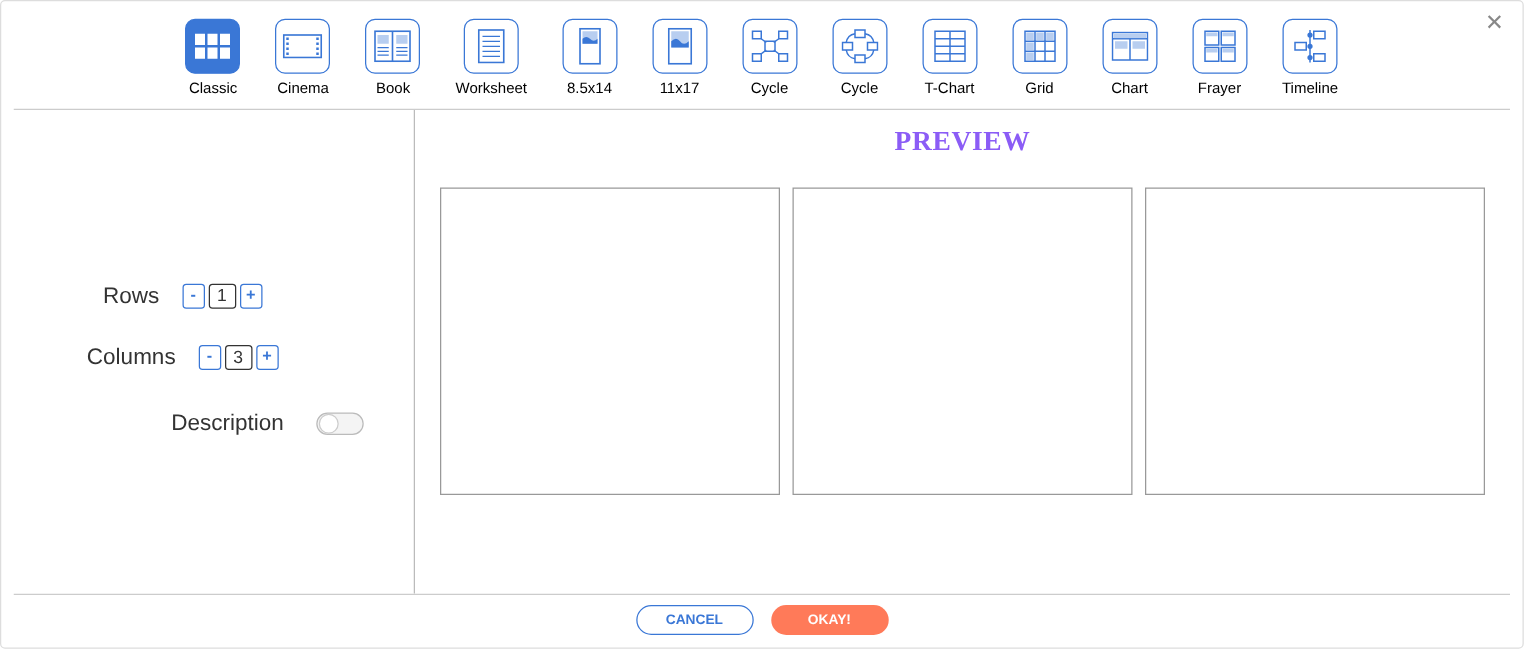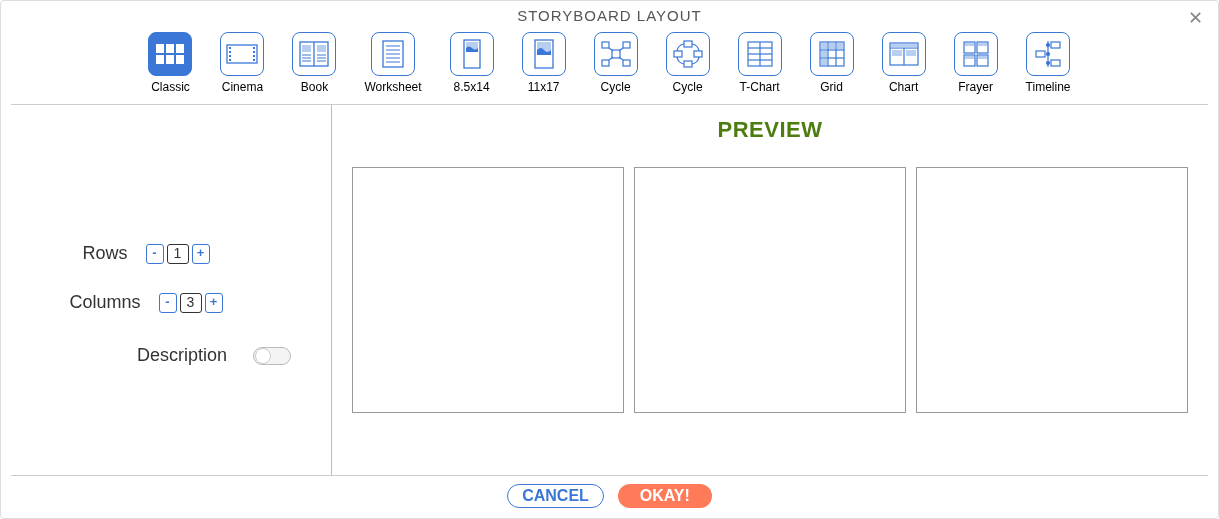--- a/index.html
+++ b/index.html
@@ -149,23 +149,24 @@
     left: 1px;
   }
   .preview-pane {
     flex: 1;
     padding: 12px 30px 0 20px;
     text-align: center;
   }
   .preview-title {
     font-size: 22px;
     font-weight: 600;
-    color: #4d7c0f;
+    color: #8b5cf6;
     letter-spacing: 0.5px;
     margin-bottom: 24px;
+    font-family: Liberation Serif, serif;
   }
   .preview-grid {
     display: flex;
     gap: 10px;
     justify-content: center;
   }
   .preview-cell {
     width: 272px;
     height: 246px;
     border: 1px solid #999;
@@ -176,21 +177,21 @@
     margin: 0 10px;
     padding: 8px 0 10px 0;
     display: flex;
     justify-content: center;
     gap: 14px;
   }
   .btn {
     min-width: 94px;
     height: 24px;
     border-radius: 12px;
-    font-size: 16px;
+    font-size: 11px;
     font-weight: 600;
     line-height: 22px;
     text-align: center;
     cursor: pointer;
     padding: 0 14px;
   }
   .btn-cancel {
     border: 1.5px solid #3a77d6;
     color: #3a77d6;
     background: #fff;
@@ -202,21 +203,20 @@
     line-height: 24px;
   }
   svg { display:block; }
 </style>
 </head>
 <body>
 
 <div class="dialog">
 
   <div class="header">
-    <span>STORYBOARD LAYOUT</span>
     <span class="close-x">✕</span>
   </div>
 
   <div class="layouts-row">
 
     <div class="layout-item">
       <div class="layout-icon selected">
         <svg width="30" height="22" viewBox="0 0 30 22">
             <g fill="#fff">
               <rect x="1" y="1" width="8" height="9"></rect>

